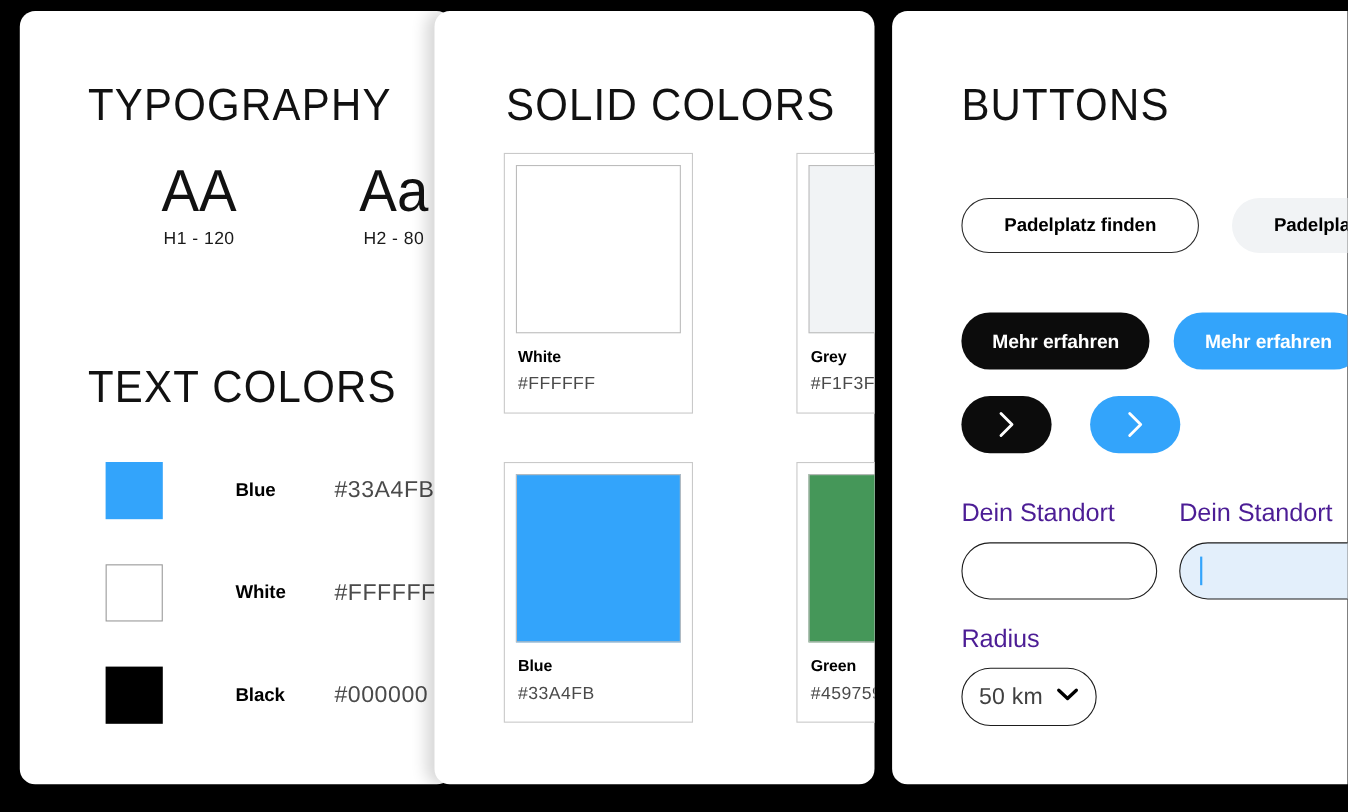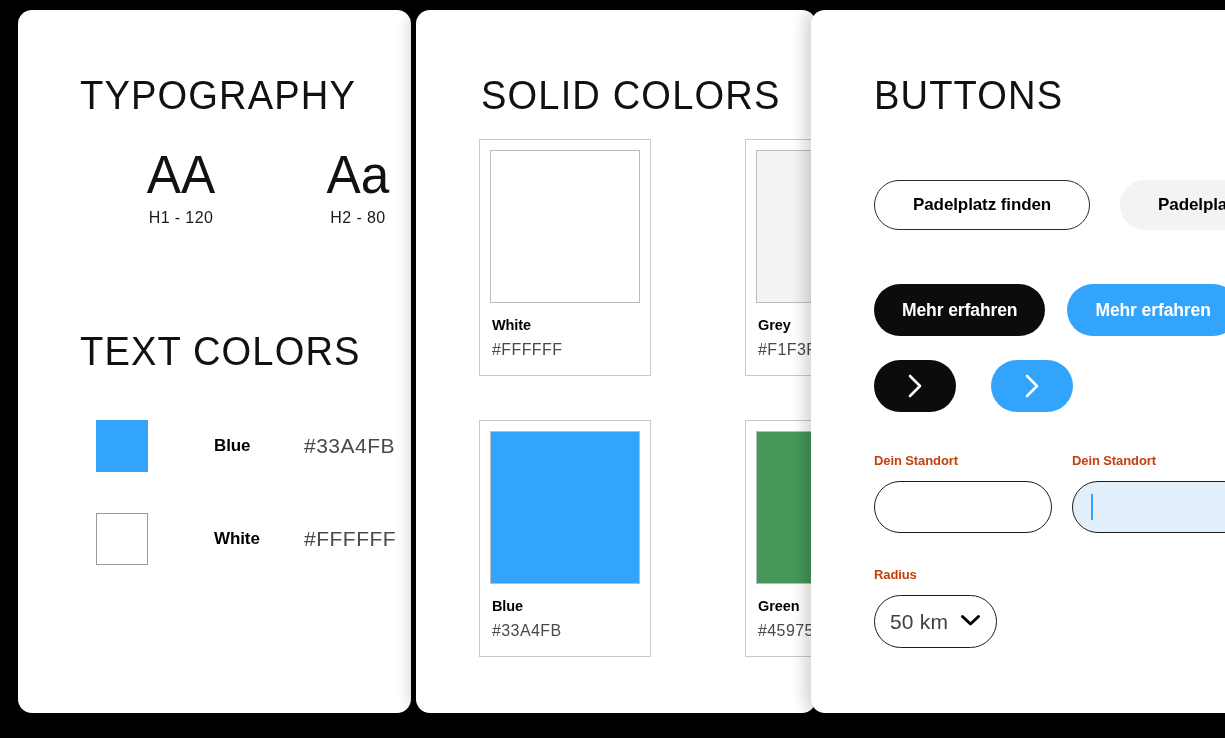--- a/index.html
+++ b/index.html
@@ -35,21 +35,21 @@
     overflow: hidden;
   }
 
   .panel-typography {
     left: 18px;
     width: 393px;
     z-index: 1;
   }
 
   .panel-colors {
-    left: 416px;
+    left: 395px;
     width: 400px;
     z-index: 2;
     box-shadow: -7px 0 14px rgba(0,0,0,0.16);
   }
 
   .panel-buttons {
     left: 811px;
     width: 444px;
     z-index: 3;
     box-shadow: -7px 0 14px rgba(0,0,0,0.16);
@@ -276,23 +276,23 @@
   
   .field {
     position: absolute;
   }
 
   .field-location-empty   { left: 63px;  top: 443px; }
   .field-location-focused { left: 261px; top: 443px; }
   .field-radius           { left: 63px;  top: 557px; }
 
   .field-label {
-    font-size: 13px;
-    font-weight: 700;
-    color: #c2410c;
+    font-size: 23px;
+    font-weight: 400;
+    color: #4c1d95;
     letter-spacing: -0.1px;
     margin-bottom: 13px;
     white-space: nowrap;
   }
 
   .input-pill {
     width: 178px;
     height: 52px;
     border-radius: 26px;
     border: 1px solid #1d1d1d;
@@ -359,20 +359,25 @@
       <div class="text-color-list">
         <div class="tc-row">
           <div class="tc-swatch" style="background:#33A4FB;"></div>
           <div class="tc-name">Blue</div>
           <div class="tc-hex">#33A4FB</div>
         </div>
         <div class="tc-row">
           <div class="tc-swatch" style="background:#FFFFFF;border:1px solid #9a9a9a;"></div>
           <div class="tc-name">White</div>
           <div class="tc-hex">#FFFFFF</div>
+        </div>
+        <div class="tc-row">
+          <div class="tc-swatch" style="background:#000000;"></div>
+          <div class="tc-name">Black</div>
+          <div class="tc-hex">#000000</div>
         </div>
       </div>
 
     </div>
   </div>
 
   <div class="panel panel-colors">
     <div class="panel-inner">
 
       <div class="section-title" id="title-solid-colors">SOLID COLORS</div>

